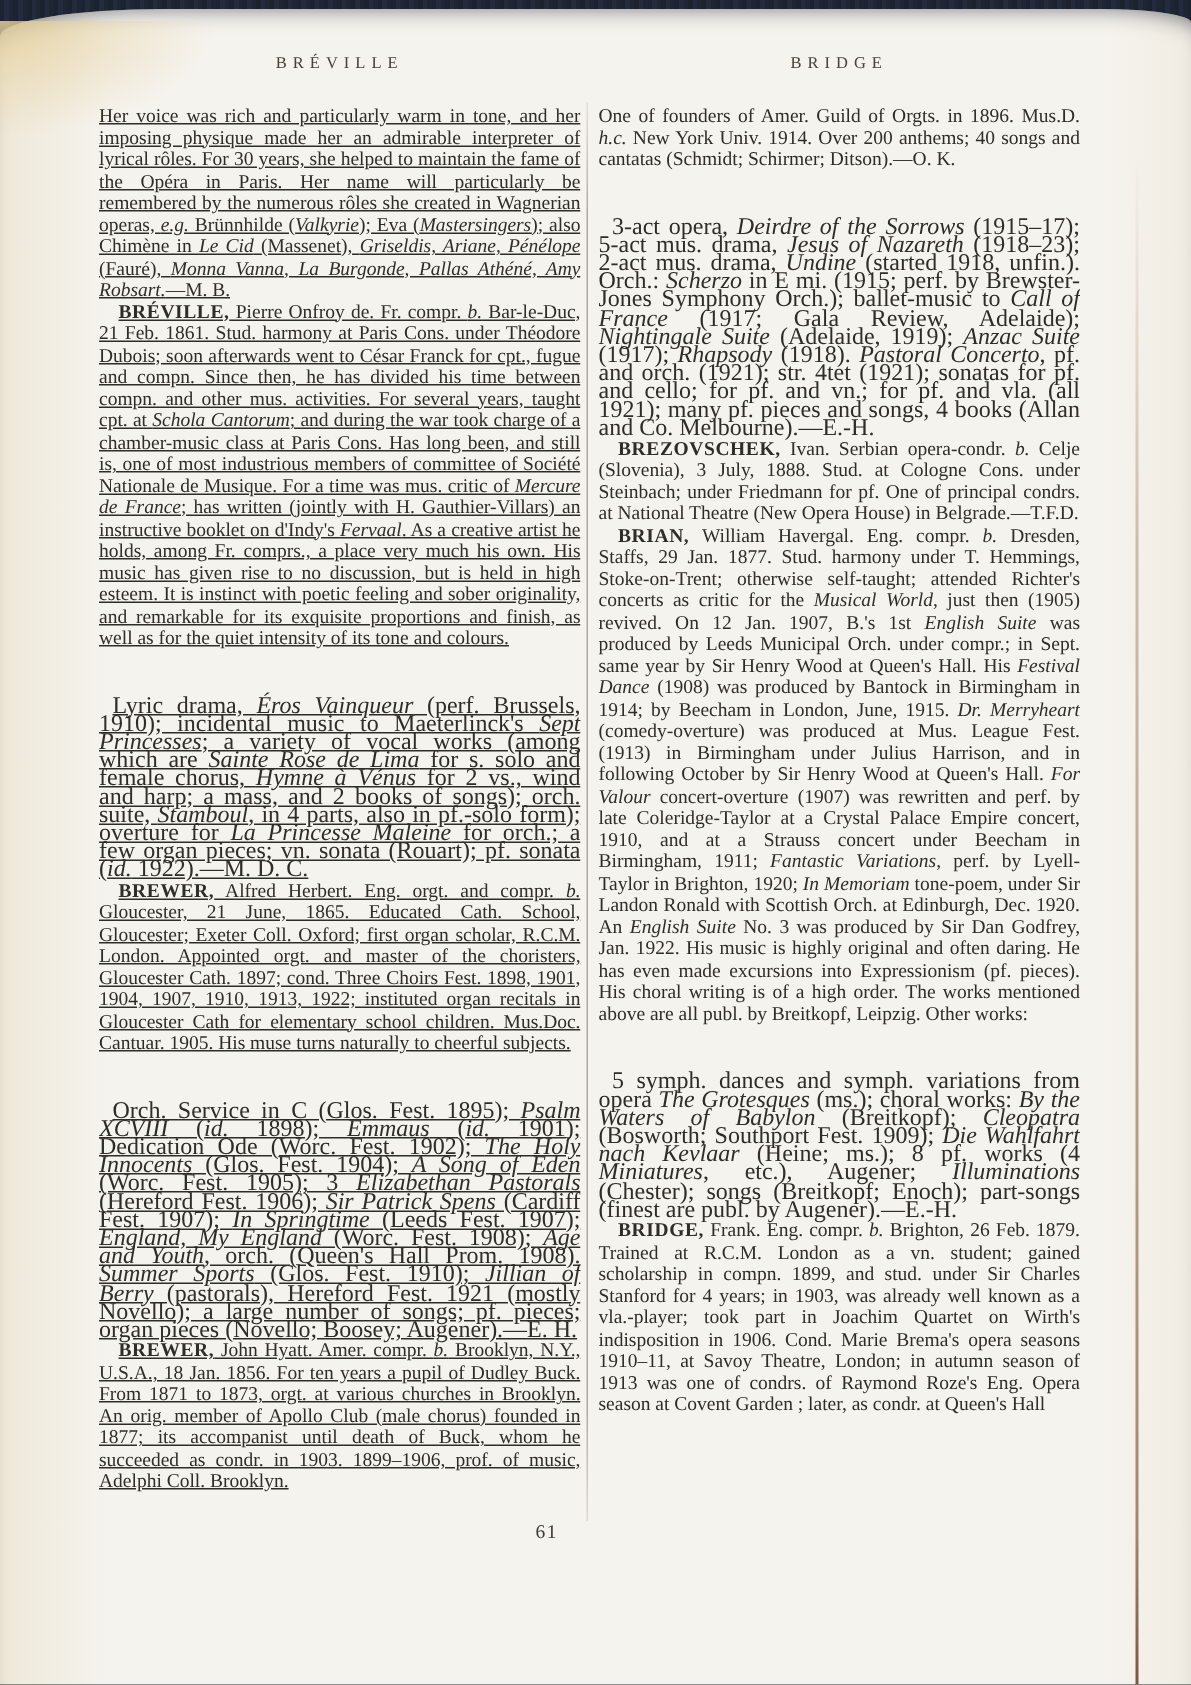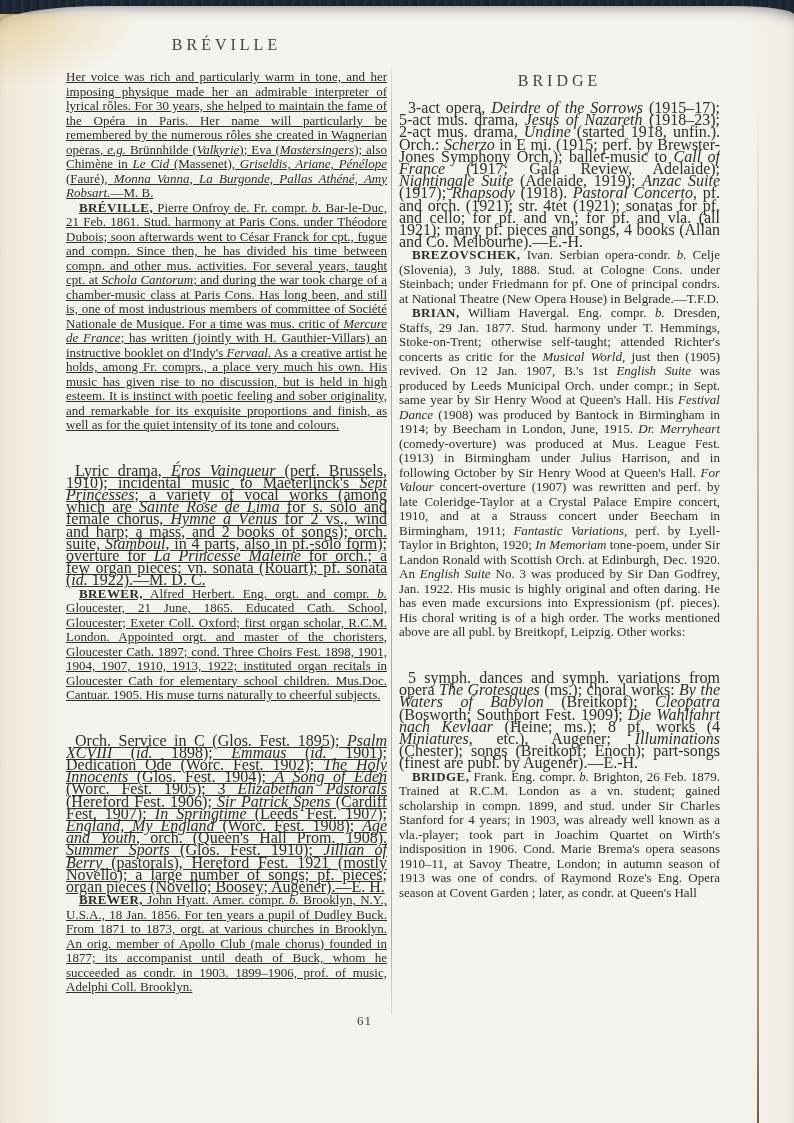--- a/index.html
+++ b/index.html
@@ -27,25 +27,25 @@
     box-shadow:inset 0 10px 14px -10px rgba(20,25,40,.55);
   }
   .curl{
     position:absolute;top:8px;left:0;width:150px;height:80px;
     background:radial-gradient(ellipse at 0% 0%, rgba(230,209,158,.85), rgba(230,209,158,0) 68%);
     border-radius:0 0 60px 0;
     pointer-events:none;
   }
   .header{
     position:absolute;top:30px;
-    font-size:16px;letter-spacing:4px;color:#46423a;
+    font-size:11px;letter-spacing:4px;color:#46423a;
     text-align:center;
   }
   .header-left{left:66px;width:321px;}
-  .header-right{left:399px;width:321px;margin-top:36px;}
+  .header-right{left:399px;width:321px;}
   .divider{
     position:absolute;left:391px;top:62px;width:1px;height:946px;
     background:linear-gradient(to bottom, rgba(125,120,108,.15), rgba(125,120,108,.6) 8%, rgba(125,120,108,.6) 92%, rgba(125,120,108,.2));
   }
   .fold-line{
     position:absolute;left:757px;top:100px;width:2px;height:1017px;
     background:linear-gradient(to bottom, rgba(160,125,95,0), rgba(160,125,95,.45) 25%, rgba(130,90,60,.7) 90%, rgba(110,70,45,.9));
   }
   .col{
     position:absolute;top:64px;height:948px;overflow:hidden;
@@ -85,20 +85,21 @@
   <div class="col col-left">
       <p class="para cont"><span>Her voice was rich and particularly warm in tone, and her imposing physique made her an admirable interpreter of lyrical rôles.  For 30 years, she helped to maintain the fame of the Opéra in Paris.  Her name will particularly be remembered by the numerous rôles she created in Wagnerian operas, </span><span class="run-i">e.g.</span><span> Brünnhilde (</span><span class="run-i">Valkyrie</span><span>);  Eva (</span><span class="run-i">Mastersingers</span><span>);  also Chimène in </span><span class="run-i">Le Cid</span><span> (Massenet), </span><span class="run-i">Griseldis, Ariane, Pénélope</span><span> (Fauré), </span><span class="run-i">Monna Vanna, La Burgonde, Pallas Athéné, Amy Robsart.</span><span>—M. B.</span></p>
       <p class="para entry"><span class="run-b">BRÉVILLE,</span><span> Pierre Onfroy de.  Fr. compr. </span><span class="run-i">b.</span><span> Bar-le-Duc, 21 Feb. 1861.  Stud. harmony at Paris Cons. under Théodore Dubois;  soon afterwards went to César Franck for cpt., fugue and compn.  Since then, he has divided his time between compn. and other mus. activities.  For several years, taught cpt. at </span><span class="run-i">Schola Cantorum</span><span>;  and during the war took charge of a chamber-music class at Paris Cons.  Has long been, and still is, one of most industrious members of committee of Société Nationale de Musique.  For a time was mus. critic of </span><span class="run-i">Mercure de France</span><span>;  has written (jointly with H. Gauthier-Villars) an instructive booklet on d'Indy's </span><span class="run-i">Fervaal</span><span>.  As a creative artist he holds, among Fr. comprs., a place very much his own.  His music has given rise to no discussion, but is held in high esteem.  It is instinct with poetic feeling and sober originality, and remarkable for its exquisite proportions and finish, as well as for the quiet intensity of its tone and colours.</span></p>
       <p class="para works"><span>Lyric drama, </span><span class="run-i">Éros Vainqueur</span><span> (perf. Brussels, 1910);  incidental music to Maeterlinck's </span><span class="run-i">Sept Princesses</span><span>;  a variety of vocal works (among which are </span><span class="run-i">Sainte Rose de Lima</span><span> for s. solo and female chorus, </span><span class="run-i">Hymne à Vénus</span><span> for 2 vs., wind and harp;  a mass, and 2 books of songs);  orch. suite, </span><span class="run-i">Stamboul</span><span>, in 4 parts, also in pf.-solo form);  overture for </span><span class="run-i">La Princesse Maleine</span><span> for orch.;  a few organ pieces;  vn. sonata (Rouart);  pf. sonata (</span><span class="run-i">id.</span><span> 1922).—M. D. C.</span></p>
       <p class="para entry"><span class="run-b">BREWER,</span><span> Alfred Herbert.  Eng. orgt. and compr. </span><span class="run-i">b.</span><span> Gloucester, 21 June, 1865.  Educated Cath. School, Gloucester;  Exeter Coll. Oxford;  first organ scholar, R.C.M. London.  Appointed orgt. and master of the choristers, Gloucester Cath. 1897;  cond. Three Choirs Fest. 1898, 1901, 1904, 1907, 1910, 1913, 1922;  instituted organ recitals in Gloucester Cath for elementary school children.  Mus.Doc. Cantuar. 1905.  His muse turns naturally to cheerful subjects.</span></p>
       <p class="para works"><span>Orch. Service in C (Glos. Fest. 1895);  </span><span class="run-i">Psalm XCVIII</span><span> (</span><span class="run-i">id.</span><span> 1898);  </span><span class="run-i">Emmaus</span><span> (</span><span class="run-i">id.</span><span> 1901);  Dedication Ode (Worc. Fest. 1902);  </span><span class="run-i">The Holy Innocents</span><span> (Glos. Fest. 1904);  </span><span class="run-i">A Song of Eden</span><span> (Worc. Fest. 1905);  3 </span><span class="run-i">Elizabethan Pastorals</span><span> (Hereford Fest. 1906);  </span><span class="run-i">Sir Patrick Spens</span><span> (Cardiff Fest. 1907);  </span><span class="run-i">In Springtime</span><span> (Leeds Fest. 1907);  </span><span class="run-i">England, My England</span><span> (Worc. Fest. 1908);  </span><span class="run-i">Age and Youth</span><span>, orch. (Queen's Hall Prom. 1908).  </span><span class="run-i">Summer Sports</span><span> (Glos. Fest. 1910);  </span><span class="run-i">Jillian of Berry</span><span> (pastorals), Hereford Fest. 1921 (mostly Novello);  a large number of songs;  pf. pieces;  organ pieces (Novello;  Boosey;  Augener).—E. H.</span></p>
       <p class="para entry"><span class="run-b">BREWER,</span><span> John Hyatt.  Amer. compr. </span><span class="run-i">b.</span><span> Brooklyn, N.Y., U.S.A., 18 Jan. 1856.  For ten years a pupil of Dudley Buck.  From 1871 to 1873, orgt. at various churches in Brooklyn.  An orig. member of Apollo Club (male chorus) founded in 1877;  its accompanist until death of Buck, whom he succeeded as condr. in 1903.  1899–1906, prof. of music, Adelphi Coll. Brooklyn.</span></p>
     </div>
 
   <div class="col col-right">
+      <p class="para cont"><span>One of founders of Amer. Guild of Orgts. in 1896.  Mus.D. </span><span class="run-i">h.c.</span><span> New York Univ. 1914.  Over 200 anthems;  40 songs and cantatas (Schmidt;  Schirmer;  Ditson).—O. K.</span></p>
       <p class="para works"><span>3-act opera, </span><span class="run-i">Deirdre of the Sorrows</span><span> (1915–17);  5-act mus. drama, </span><span class="run-i">Jesus of Nazareth</span><span> (1918–23);  2-act mus. drama, </span><span class="run-i">Undine</span><span> (started 1918, unfin.).  Orch.: </span><span class="run-i">Scherzo</span><span> in E mi. (1915;  perf. by Brewster-Jones Symphony Orch.);  ballet-music to </span><span class="run-i">Call of France</span><span> (1917;  Gala Review, Adelaide);  </span><span class="run-i">Nightingale Suite</span><span> (Adelaide, 1919);  </span><span class="run-i">Anzac Suite</span><span> (1917);  </span><span class="run-i">Rhapsody</span><span> (1918).  </span><span class="run-i">Pastoral Concerto</span><span>, pf. and orch. (1921);  str. 4tet (1921);  sonatas for pf. and cello;  for pf. and vn.;  for pf. and vla. (all 1921);  many pf. pieces and songs, 4 books (Allan and Co. Melbourne).—E.-H.</span></p>
       <p class="para entry"><span class="run-b">BREZOVSCHEK,</span><span> Ivan.  Serbian opera-condr. </span><span class="run-i">b.</span><span> Celje (Slovenia), 3 July, 1888.  Stud. at Cologne Cons. under Steinbach;  under Friedmann for pf.  One of principal condrs. at National Theatre (New Opera House) in Belgrade.—T.F.D.</span></p>
       <p class="para entry"><span class="run-b">BRIAN,</span><span> William Havergal.  Eng. compr. </span><span class="run-i">b.</span><span> Dresden, Staffs, 29 Jan. 1877.  Stud. harmony under T. Hemmings, Stoke-on-Trent;  otherwise self-taught;  attended Richter's concerts as critic for the </span><span class="run-i">Musical World</span><span>, just then (1905) revived.  On 12 Jan. 1907, B.'s 1st </span><span class="run-i">English Suite</span><span> was produced by Leeds Municipal Orch. under compr.;  in Sept. same year by Sir Henry Wood at Queen's Hall.  His </span><span class="run-i">Festival Dance</span><span> (1908) was produced by Bantock in Birmingham in 1914;  by Beecham in London, June, 1915.  </span><span class="run-i">Dr. Merryheart</span><span> (comedy-overture) was produced at Mus. League Fest. (1913) in Birmingham under Julius Harrison, and in following October by Sir Henry Wood at Queen's Hall.  </span><span class="run-i">For Valour</span><span> concert-overture (1907) was rewritten and perf. by late Coleridge-Taylor at a Crystal Palace Empire concert, 1910, and at a Strauss concert under Beecham in Birmingham, 1911;  </span><span class="run-i">Fantastic Variations</span><span>, perf. by Lyell-Taylor in Brighton, 1920;  </span><span class="run-i">In Memoriam</span><span> tone-poem, under Sir Landon Ronald with Scottish Orch. at Edinburgh, Dec. 1920.  An </span><span class="run-i">English Suite</span><span> No. 3 was produced by Sir Dan Godfrey, Jan. 1922.  His music is highly original and often daring.  He has even made excursions into Expressionism (pf. pieces).  His choral writing is of a high order.  The works mentioned above are all publ. by Breitkopf, Leipzig.  Other works:</span></p>
       <p class="para works"><span>5 symph. dances and symph. variations from opera </span><span class="run-i">The Grotesques</span><span> (ms.);  choral works: </span><span class="run-i">By the Waters of Babylon</span><span> (Breitkopf);  </span><span class="run-i">Cleopatra</span><span> (Bosworth;  Southport Fest. 1909);  </span><span class="run-i">Die Wahlfahrt nach Kevlaar</span><span> (Heine;  ms.);  8 pf. works (4 </span><span class="run-i">Miniatures</span><span>, etc.), Augener;  </span><span class="run-i">Illuminations</span><span> (Chester);  songs (Breitkopf;  Enoch);  part-songs (finest are publ. by Augener).—E.-H.</span></p>
       <p class="para entry"><span class="run-b">BRIDGE,</span><span> Frank.  Eng. compr. </span><span class="run-i">b.</span><span> Brighton, 26 Feb. 1879.  Trained at R.C.M. London as a vn. student;  gained scholarship in compn. 1899, and stud. under Sir Charles Stanford for 4 years;  in 1903, was already well known as a vla.-player;  took part in Joachim Quartet on Wirth's indisposition in 1906.  Cond. Marie Brema's opera seasons 1910–11, at Savoy Theatre, London;  in autumn season of 1913 was one of condrs. of Raymond Roze's Eng. Opera season at Covent Garden ;  later, as condr. at Queen's Hall</span></p>
     </div>
 
   <div class="fold-line"></div>
 
   <div class="page-number">61</div>

